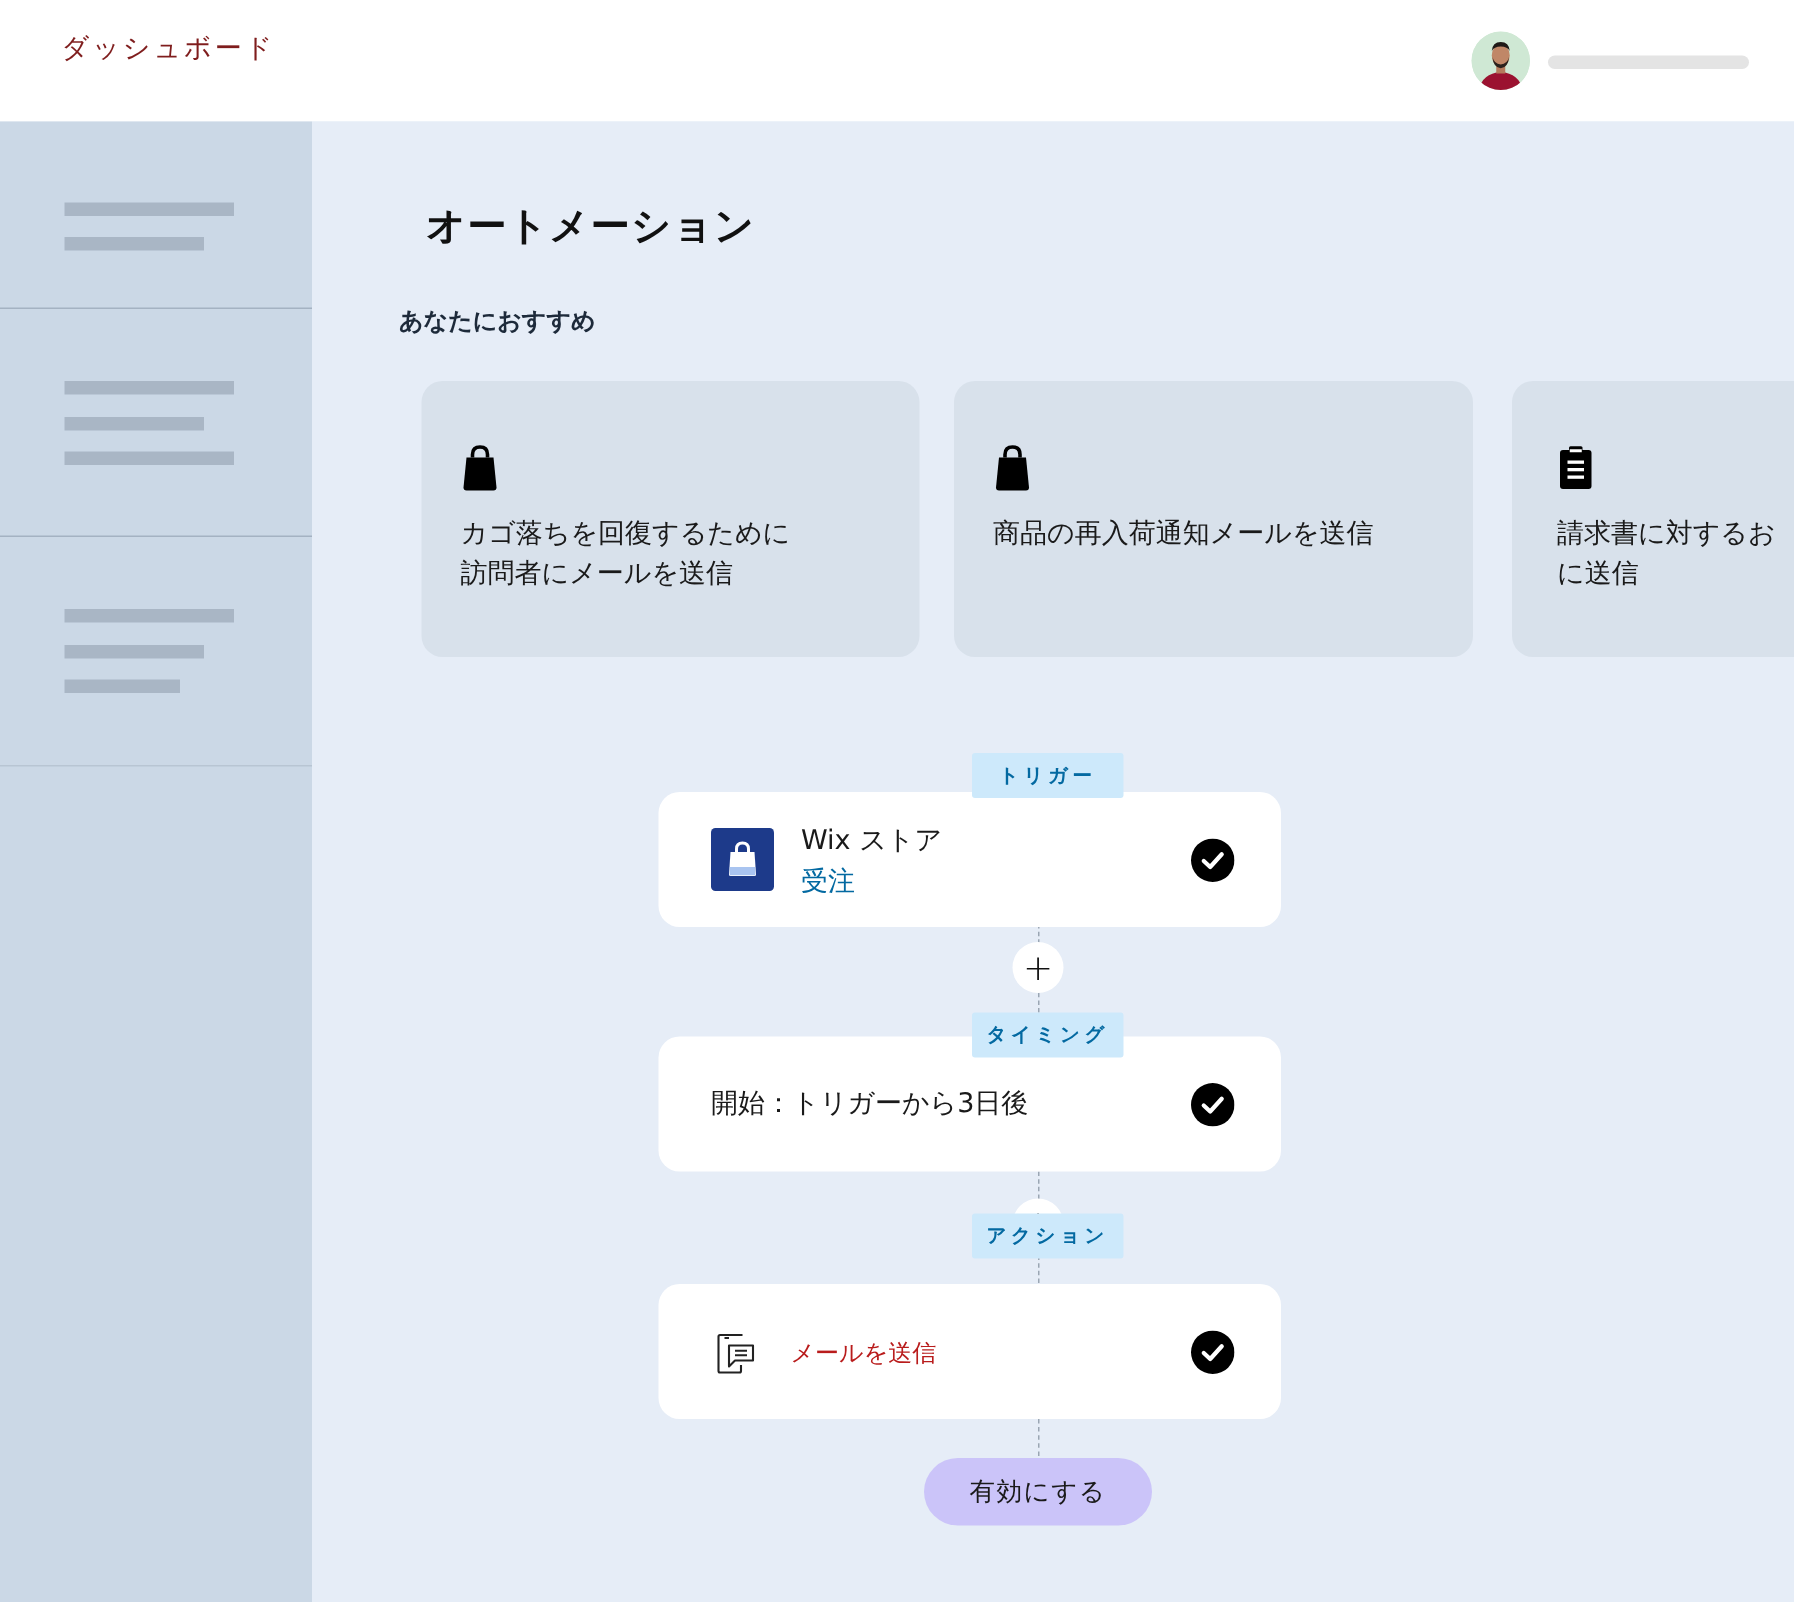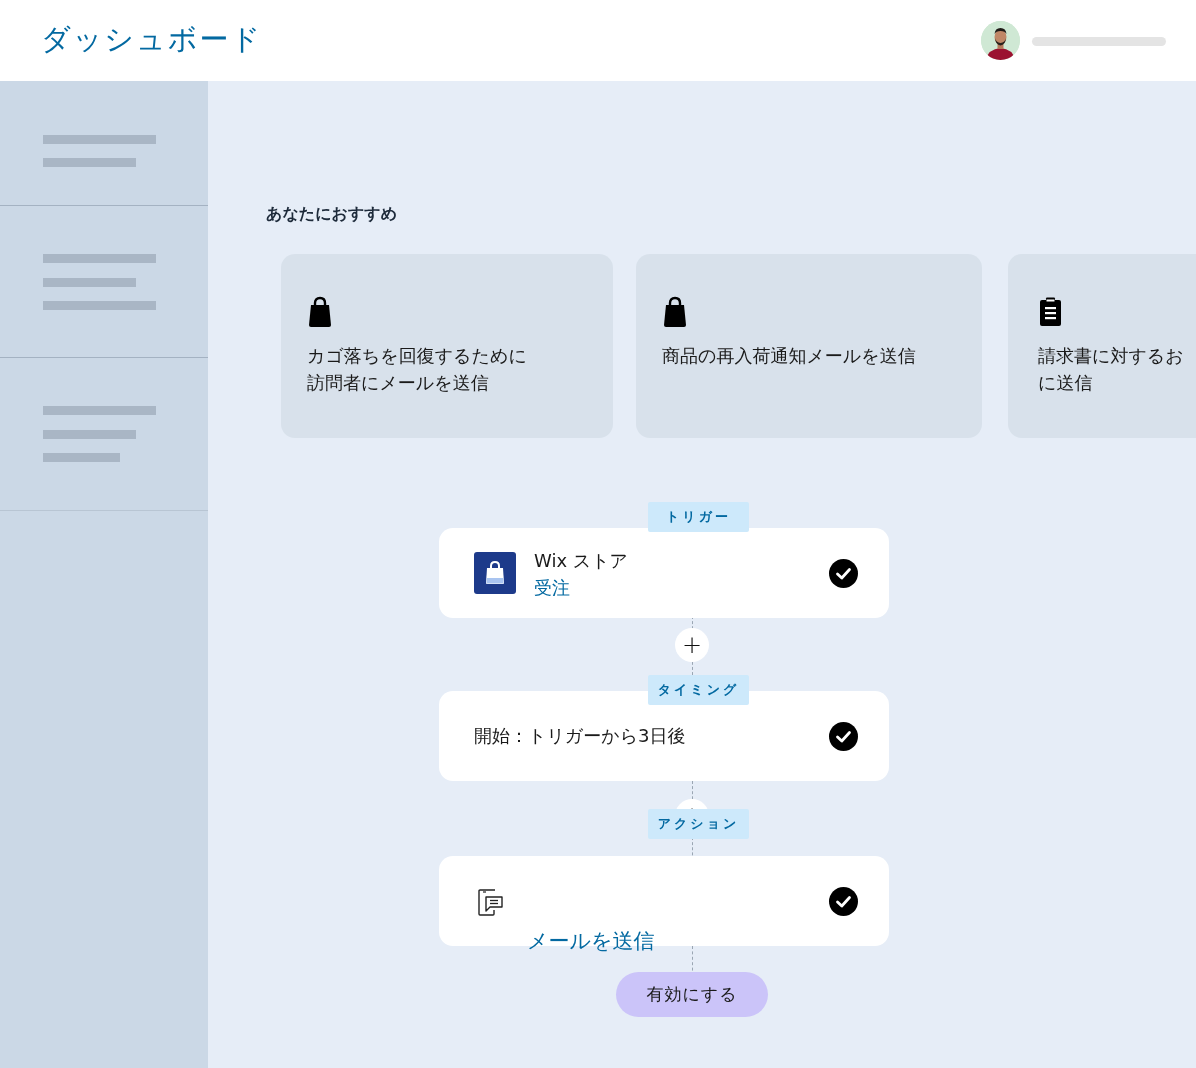--- a/index.html
+++ b/index.html
@@ -9,21 +9,21 @@
       background: #e6edf7;
       position: relative;
       color: #111;
     }
     .topbar {
       position: absolute; left: 0; top: 0; width: 1196px; height: 81px;
       background: #ffffff;
     }
     .app-title {
       position: absolute; left: 41px; top: 20px;
-      font-size: 29px; font-weight: 400; color: #0369a1; letter-spacing: 2px;
+      font-size: 18px; font-weight: 400; color: #7f1d1d; letter-spacing: 2px;
     }
     .avatar {
       position: absolute; left: 981px; top: 21px; width: 39px; height: 39px;
       border-radius: 50%; background: #cfe8d4; overflow: hidden;
     }
     .user-name-placeholder {
       position: absolute; left: 1032px; top: 37px; width: 134px; height: 9px;
       border-radius: 5px; background: #e4e4e4;
     }
     .sidebar {
@@ -58,21 +58,21 @@
       font-size: 18px; line-height: 27px; color: #1a1a1a; white-space: pre;
     }
     .flow-label {
       position: absolute; height: 30px; width: 101px;
       background: #cde9fb; border-radius: 2px;
       font-size: 13px; font-weight: 700; color: #0369a1; letter-spacing: 3px;
       display: flex; align-items: center; justify-content: center;
       z-index: 3;
     }
     .flow-card {
-      position: absolute; left: 231px; width: 450px; height: 90px;
+      position: absolute; left: 231px; width: 415px; height: 90px;
       background: #ffffff; border-radius: 14px; z-index: 2; padding-left: 43px;
     }
     .flow-card .check {
       position: absolute; right: 31px; top: 31px; width: 29px; height: 29px;
     }
     .connector {
       position: absolute; left: 484px; width: 0; border-left: 1px dashed #9aa6b3; z-index: 1;
     }
     .plus-button {
       position: absolute; left: 467px; width: 34px; height: 34px; border-radius: 50%;
@@ -117,20 +117,21 @@
     <div class="bar" style="top:95px;width:113px;"></div>
   </div>
   <div class="side-group" style="height:153px;border-bottom-color:#b8c5d3;">
     <div class="bar" style="top:48px;width:113px;"></div>
     <div class="bar" style="top:72px;width:93px;"></div>
     <div class="bar" style="top:95px;width:77px;"></div>
   </div>
 </div>
 
 <div class="main">
+  <div class="page-title">オートメーション</div>
   <div class="section-label">あなたにおすすめ</div>
 
   <div class="rec-card" style="left:73px;width:332px;">
     <svg class="icon" viewBox="0 0 26 32">
       <path d="M8 9 V7 Q8 2 13 2 Q18 2 18 7 V9" fill="none" stroke="#000" stroke-width="2.4"></path>
       <path d="M4 9 H22 L24 29 Q24 31 22 31 H4 Q2 31 2 29 Z" fill="#000"></path>
     </svg>
     <div class="text">カゴ落ちを回復するために
 訪問者にメールを送信</div>
   </div>
@@ -189,21 +190,21 @@
 
   <div class="flow-label" style="left:440px;top:728px;">アクション</div>
   <div class="flow-card" style="top:775px;">
     <svg style="position:absolute;left:38px;top:30px;width:27px;height:32px;" viewBox="0 0 27 32">
       <path d="M18 4 H3 Q2 4 2 5 V28 Q2 29 3 29 H16 Q17 29 17 28 V24" fill="none" stroke="#222" stroke-width="1.4"></path>
       <line x1="6" y1="6" x2="9" y2="6" stroke="#222" stroke-width="1.2"></line>
       <path d="M9 11 H25 V21 H13 L9 25 Z" fill="#fff" stroke="#222" stroke-width="1.4" stroke-linejoin="round"></path>
       <line x1="13" y1="14.5" x2="21" y2="14.5" stroke="#222" stroke-width="1.3"></line>
       <line x1="13" y1="17.5" x2="21" y2="17.5" stroke="#222" stroke-width="1.3"></line>
     </svg>
-    <div style="position:absolute;left:88px;top:32px;font-size:21px;line-height:27px;color:#0369a1;margin-top:40px;">メールを送信</div>
+    <div style="position:absolute;left:88px;top:32px;font-size:16px;line-height:27px;color:#b91c1c;">メールを送信</div>
     <svg class="check" viewBox="0 0 29 29">
       <circle cx="14.5" cy="14.5" r="14.5" fill="#000"></circle>
       <path d="M8.5 15 L12.8 19 L20.5 10.5" fill="none" stroke="#fff" stroke-width="2.8" stroke-linecap="round" stroke-linejoin="round"></path>
     </svg>
   </div>
 
   <button class="activate-button">有効にする</button>
 </div>
 
 </body></html>

